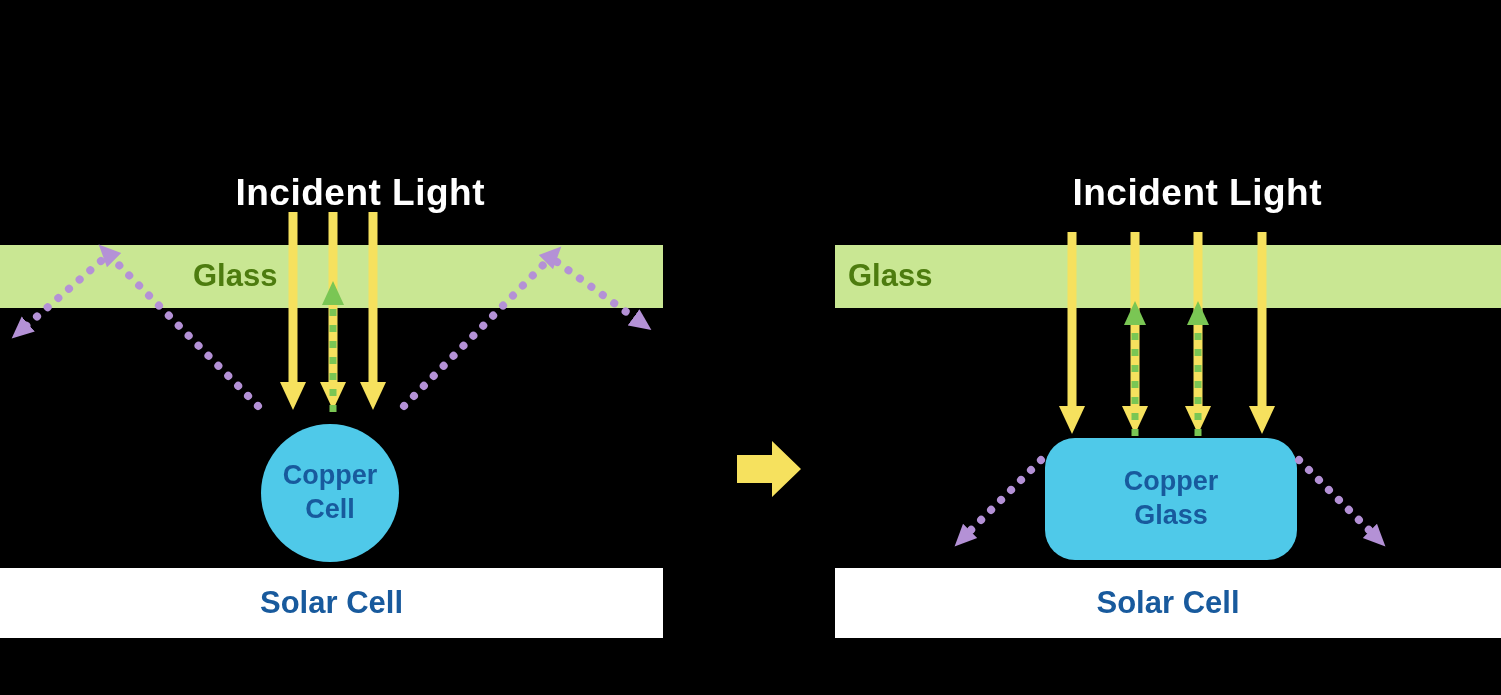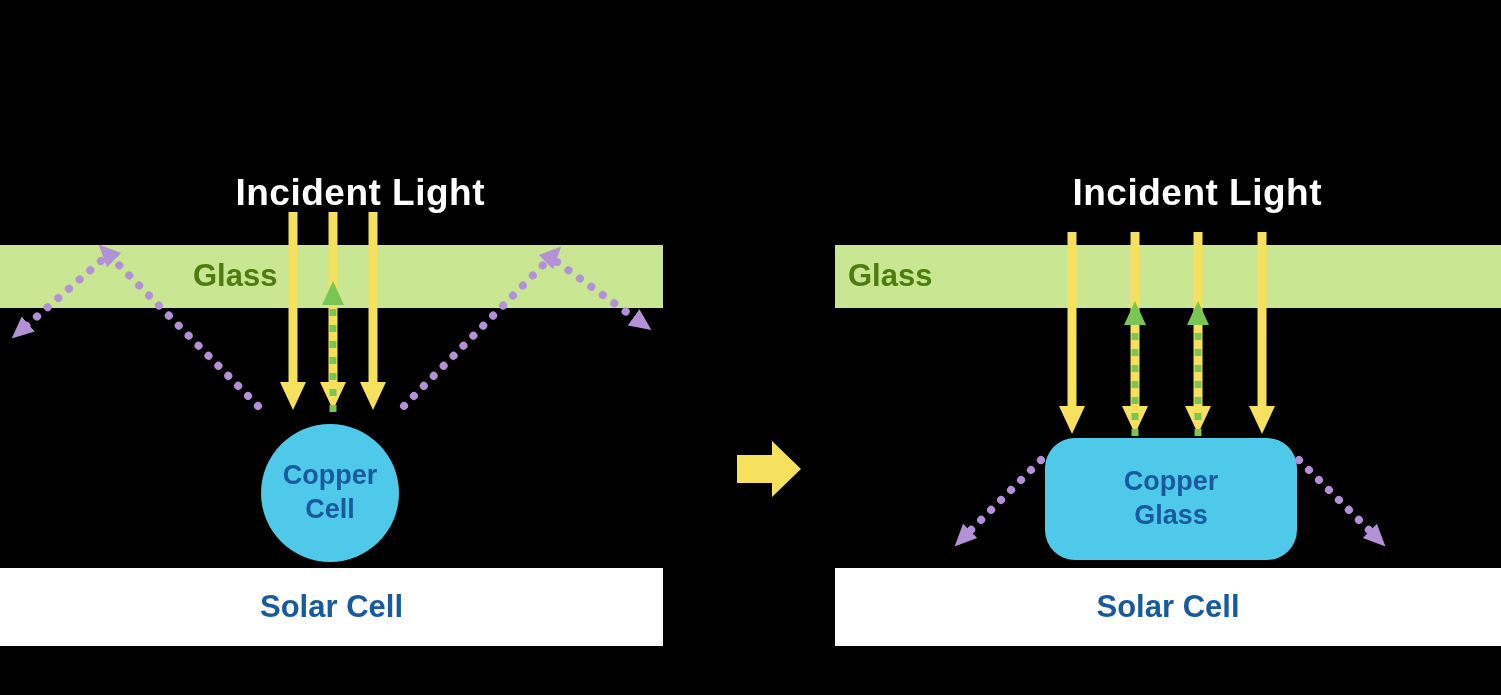--- a/index.html
+++ b/index.html
@@ -19,21 +19,21 @@
   .incident.right{left:1022px;}
   .glass{position:absolute;top:245px;height:63px;background:#c9e793;}
   .glass.left{left:0;width:663px;}
   .glass.right{left:835px;width:666px;}
   .glass-label{
     position:absolute;top:258px;color:#4d7c0f;font-size:31px;font-weight:bold;
   }
   .glass-label.left{left:193px;}
   .glass-label.right{left:848px;}
   .solar{
-    position:absolute;top:568px;height:78px;background:#fff;
+    position:absolute;top:568px;height:70px;background:#fff;
     color:#185a9d;font-size:31px;font-weight:bold;
     display:flex;align-items:center;justify-content:center;
   }
   .solar.left{left:0;width:663px;}
   .solar.right{left:835px;width:666px;}
   .copper-wire{
     position:absolute;left:261px;top:424px;width:138px;height:138px;
     border-radius:50%;background:#4fc9e9;color:#185a9d;
     font-size:27px;font-weight:bold;line-height:1.25;
     display:flex;flex-direction:column;align-items:center;justify-content:center;

